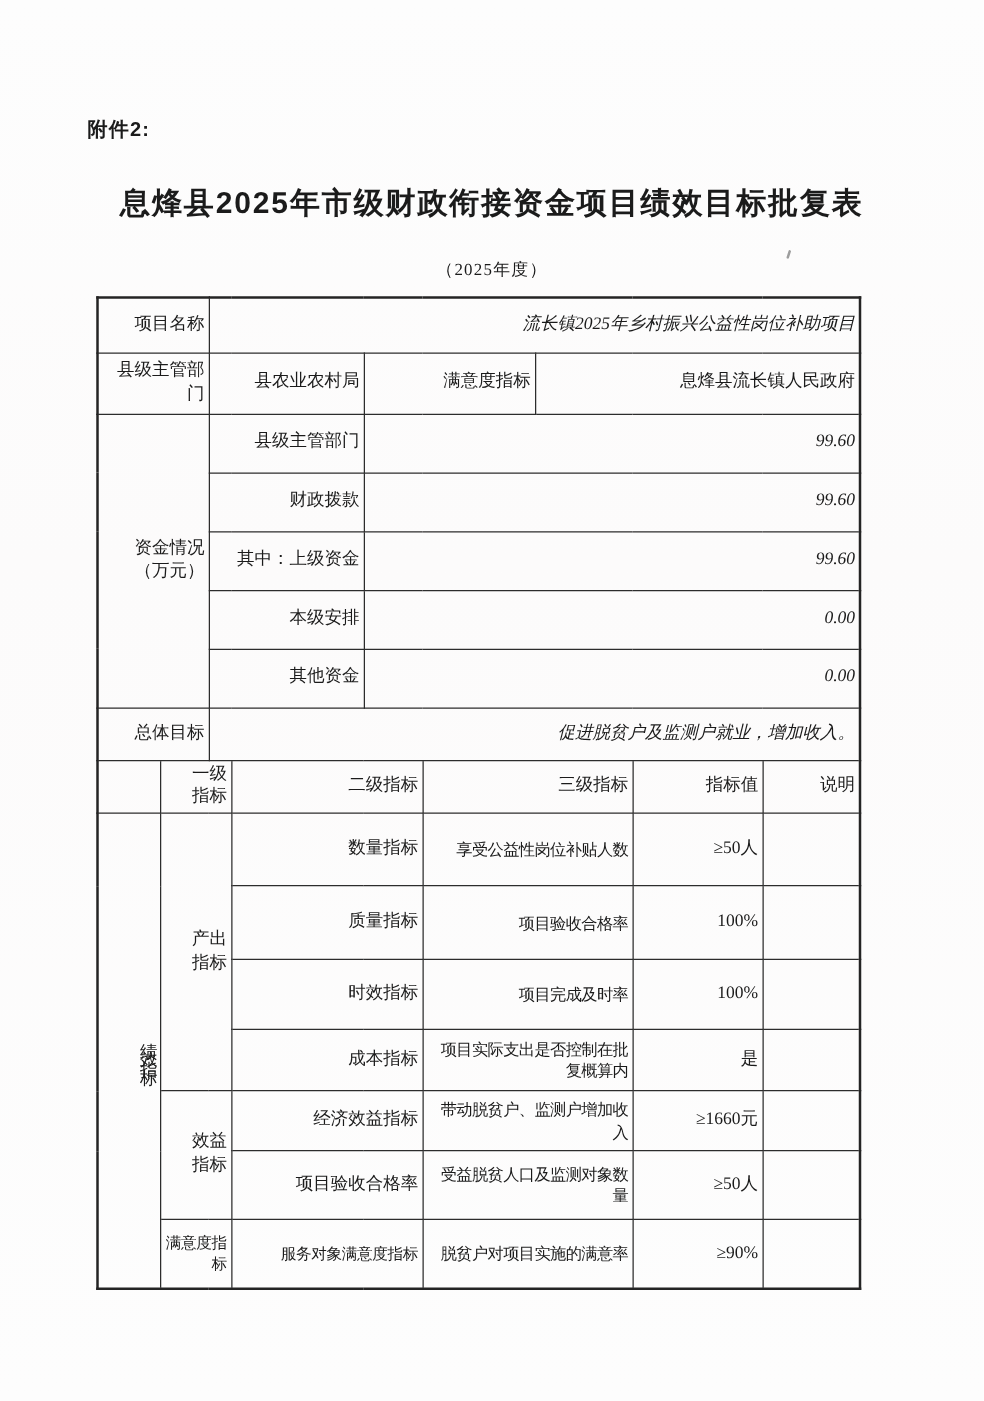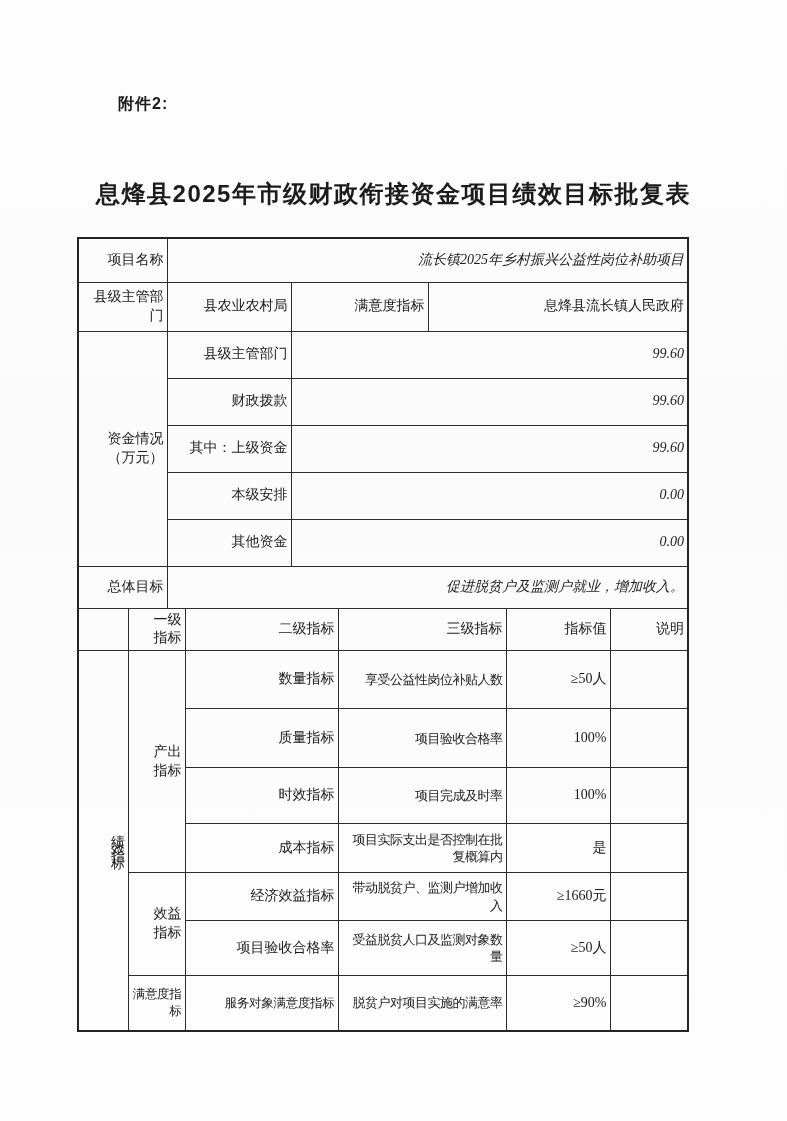--- a/index.html
+++ b/index.html
@@ -17,32 +17,30 @@
     overflow: hidden;
   }
   .attachment-label {
     position: absolute;
     left: 70px;
     top: 94px;
     font-family: "Liberation Sans", "DejaVu Sans", sans-serif;
     font-size: 16px;
     font-weight: bold;
     letter-spacing: 1px;
-    margin-left: 48px;
   }
   .doc-title {
     position: absolute;
     left: 0; right: 0;
     top: 146px;
     text-align: center;
     font-family: "Liberation Sans", "DejaVu Sans", sans-serif;
     font-size: 24px;
     font-weight: bold;
     letter-spacing: 1.5px;
-    margin-top: 32px;
   }
   .doc-subtitle {
     position: absolute;
     left: 0; right: 0;
     top: 207px;
     text-align: center;
     font-size: 13.5px;
     letter-spacing: 1px;
   }
   .scan-artifact {
@@ -90,20 +88,21 @@
   }
   .small-wrap { font-size: 12.5px; letter-spacing: -0.3px; }
 </style>
 </head>
 <body>
 
 <div class="page">
 
   <div class="attachment-label">附件2:</div>
   <div class="doc-title">息烽县2025年市级财政衔接资金项目绩效目标批复表</div>
+  <div class="doc-subtitle">（2025年度）</div>
   <div class="scan-artifact"></div>
 
   <table class="approval-table">
     <colgroup>
       <col style="width:50px">
         <col style="width:39px">
         <col style="width:18px">
       <col style="width:106px">
         <col style="width:47px">
         <col style="width:90px">

